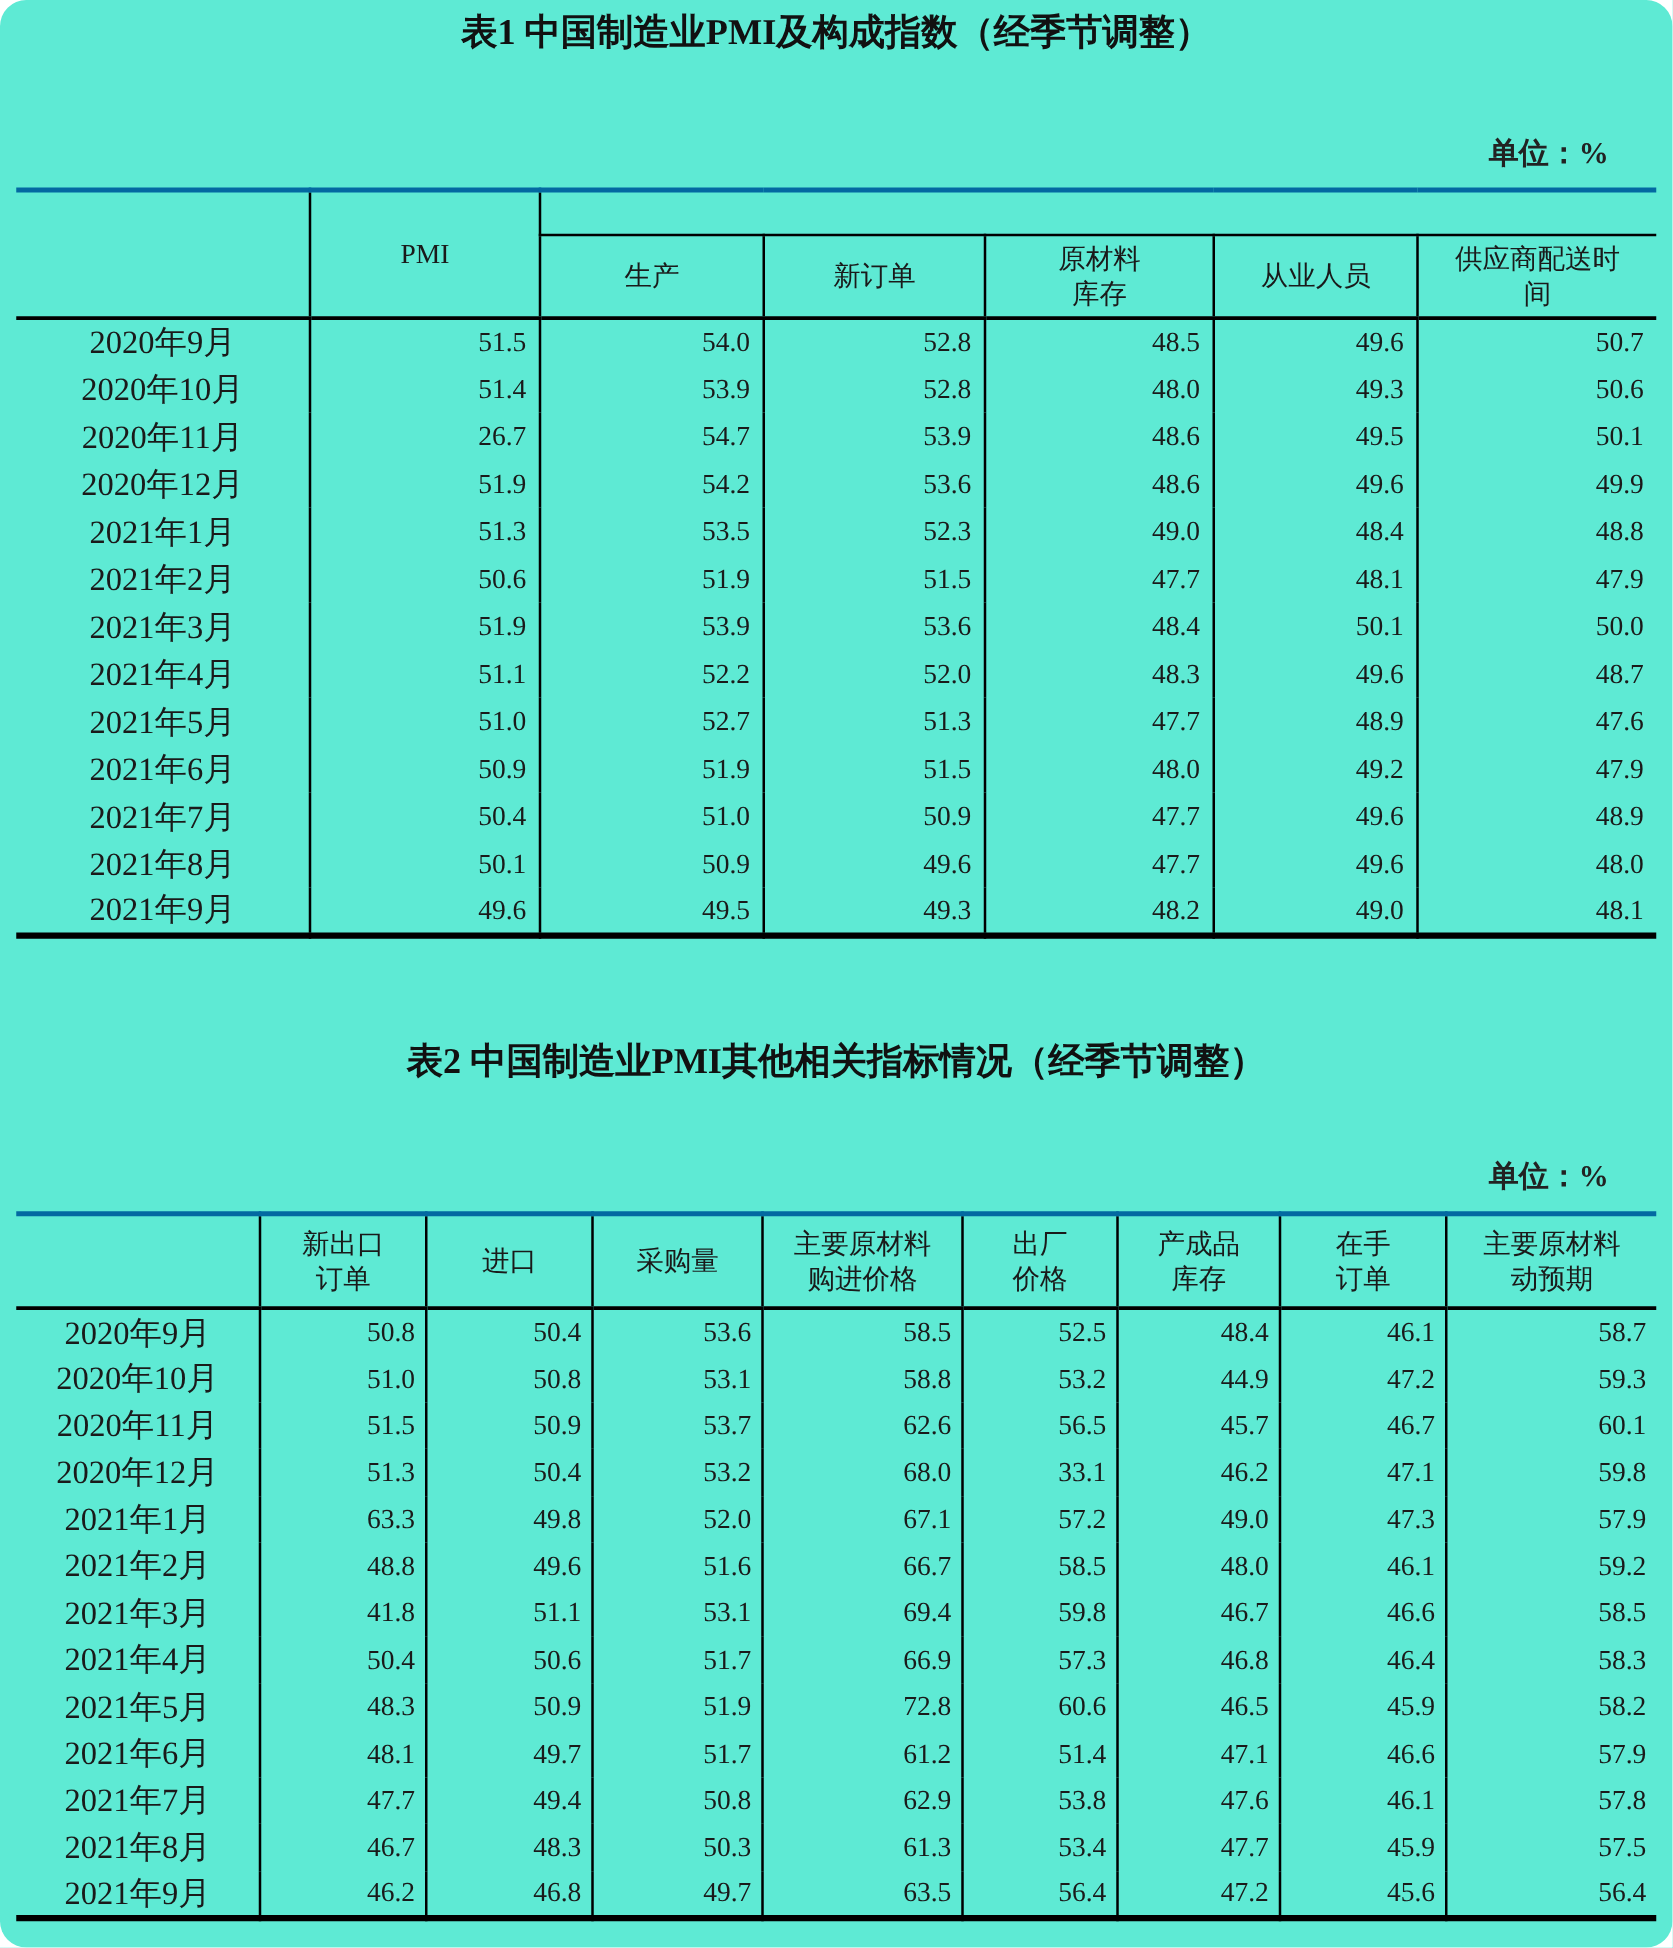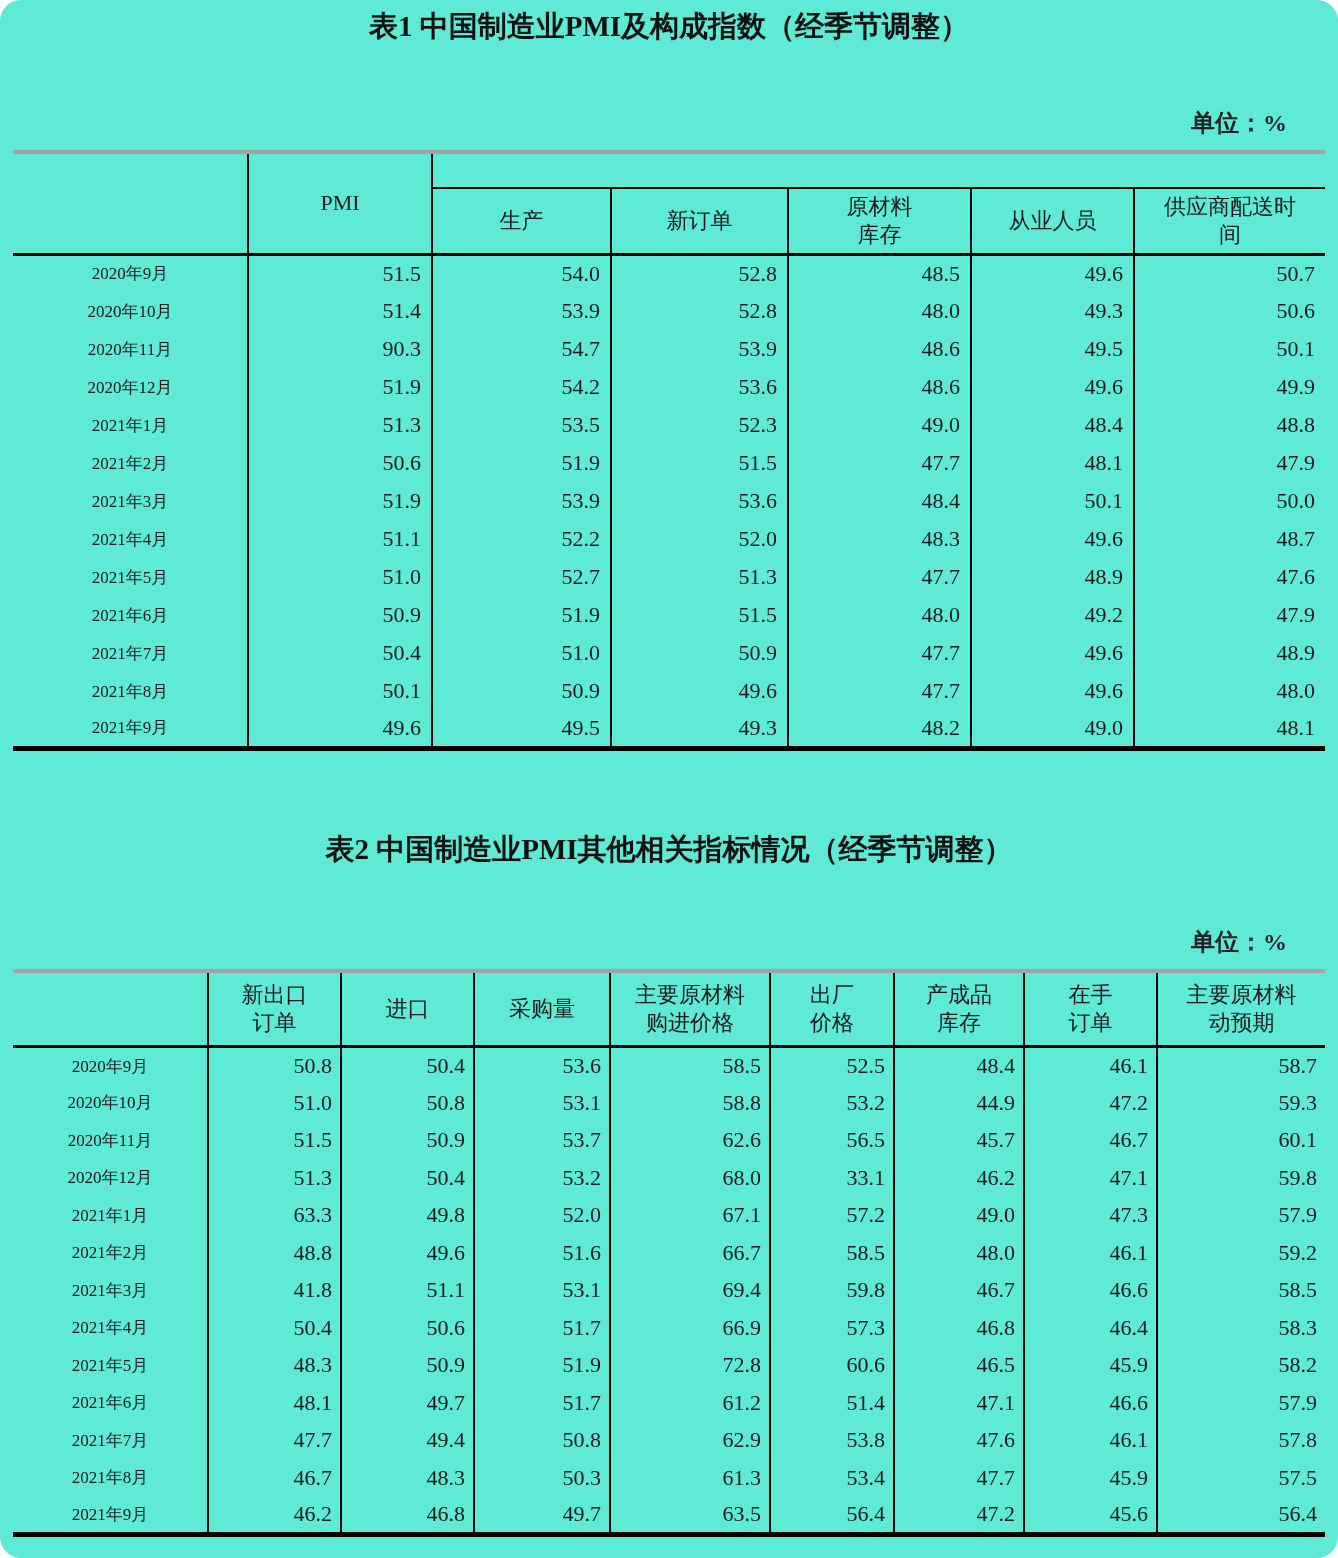--- a/index.html
+++ b/index.html
@@ -41,21 +41,21 @@
     color: #222;
   }
   .unit-label.second {
     margin-top: 62px;
   }
   table.dtable {
     margin-top: 14px;
     border-collapse: collapse;
     table-layout: fixed;
     width: 1312px;
-    border-top: 4px solid #a3a3a3;
+    border-top: 4px solid #0369a1;
     border-bottom: 5px solid #000;
   }
   table.dtable th,
   table.dtable td {
     border-left: 2px solid #000;
     padding: 0;
     vertical-align: middle;
     overflow: hidden;
   }
   table.dtable th.fc,
@@ -76,21 +76,21 @@
   #table1 th.group-cell { border-bottom: 2px solid #000; }
   #table1 th.hdr-bottom { border-bottom: 3px solid #000; }
   
   #table2 thead tr { height: 76px; }
   #table2 thead th { border-bottom: 3px solid #000; }
   
   #table1 tbody tr { height: 38px; }
   #table2 tbody tr { height: 37.5px; }
   table.dtable td.date {
     text-align: center;
-    font-size: 17px;
+    font-size: 26px;
     color: #1a1a1a;
     margin-top: 40px;
   }
   table.dtable td.num {
     text-align: right;
     padding-right: 10px;
     font-size: 22px;
     color: #1a1a1a;
   }
   #table2 td.num { padding-right: 8px; }
@@ -144,21 +144,21 @@
           <td class="date fc">2020年10月</td>
           <td class="num">51.4</td>
           <td class="num">53.9</td>
           <td class="num">52.8</td>
           <td class="num">48.0</td>
           <td class="num">49.3</td>
           <td class="num">50.6</td>
         </tr>
         <tr>
           <td class="date fc">2020年11月</td>
-          <td class="num">90.3</td>
+          <td class="num">26.7</td>
           <td class="num">54.7</td>
           <td class="num">53.9</td>
           <td class="num">48.6</td>
           <td class="num">49.5</td>
           <td class="num">50.1</td>
         </tr>
         <tr>
           <td class="date fc">2020年12月</td>
           <td class="num">51.9</td>
           <td class="num">54.2</td>

